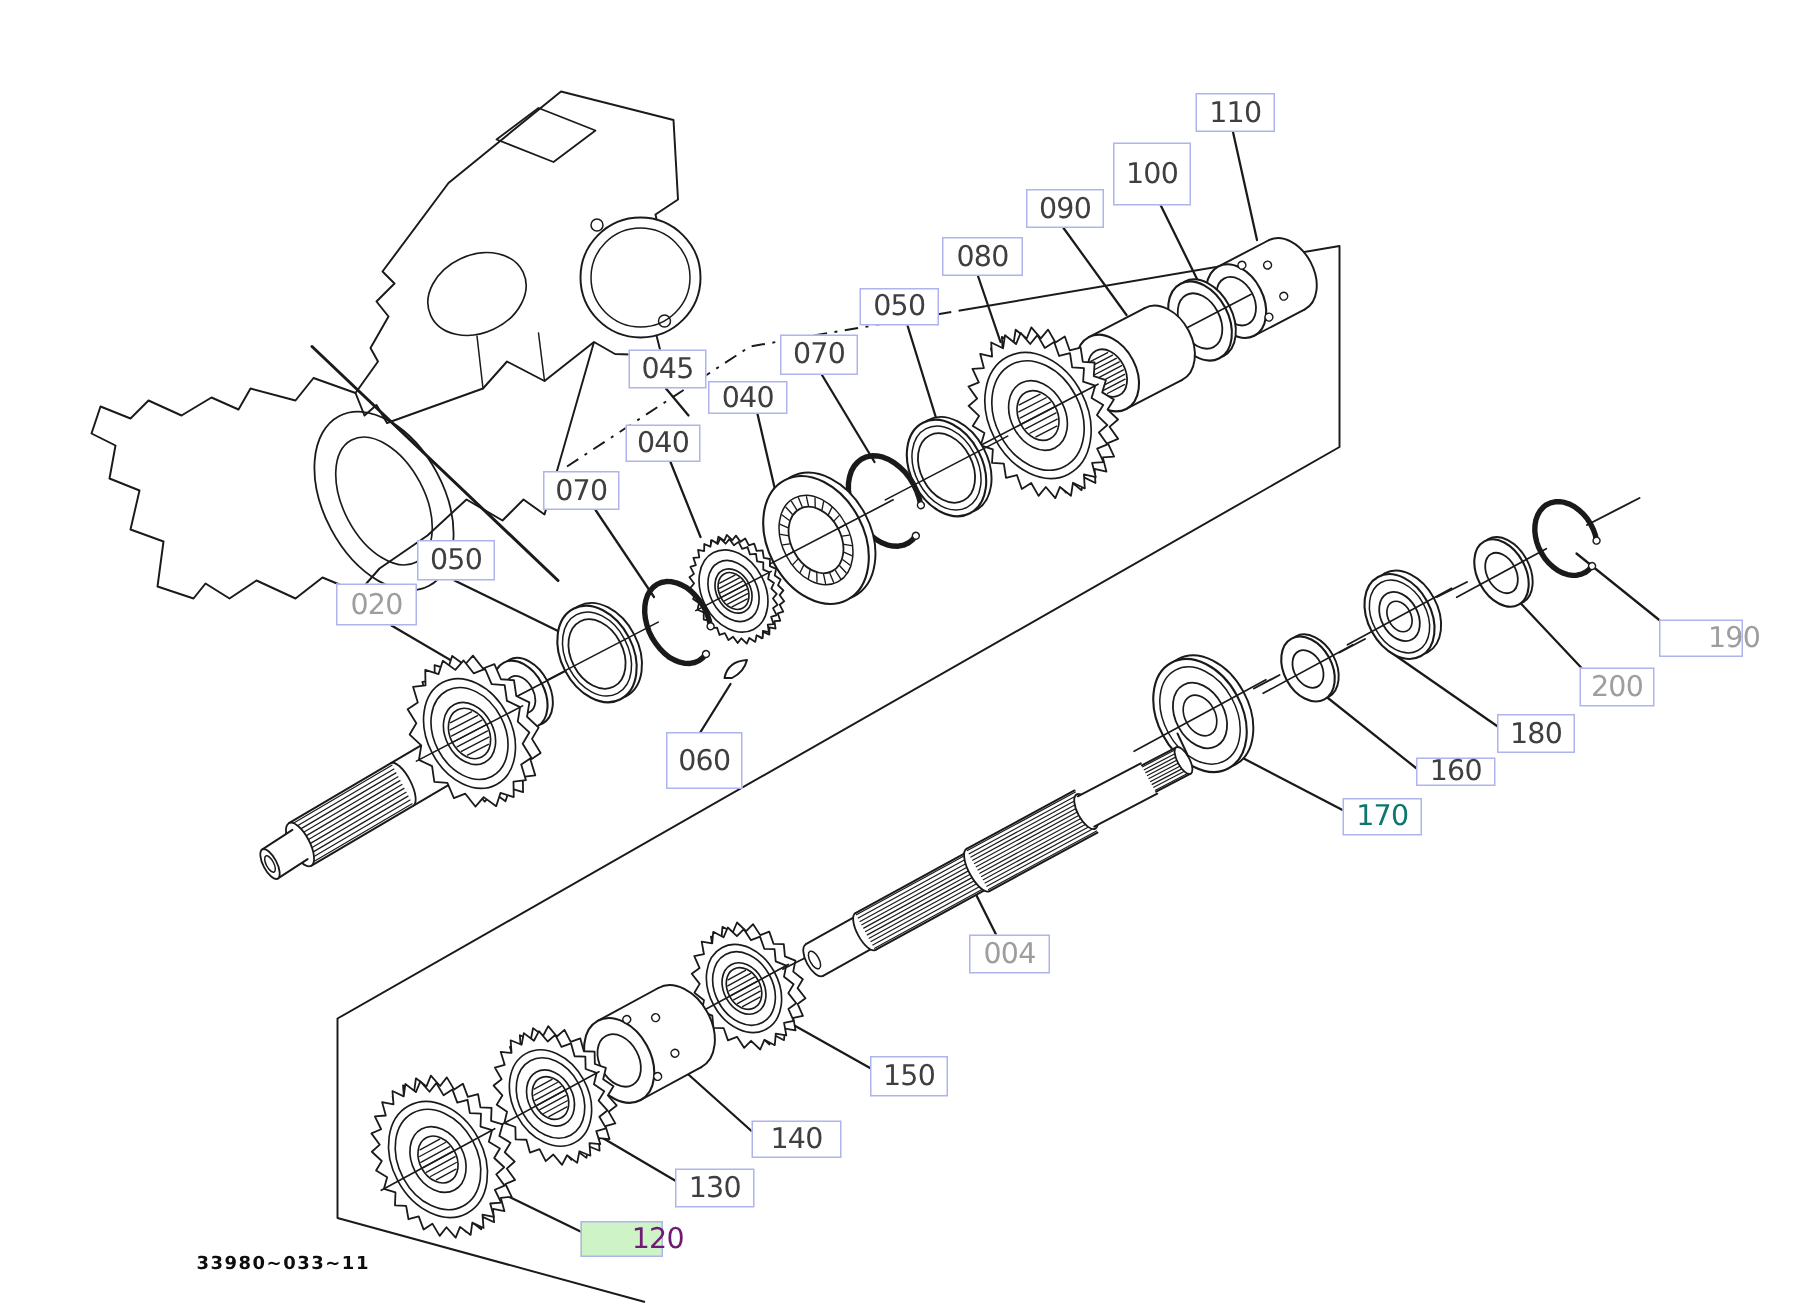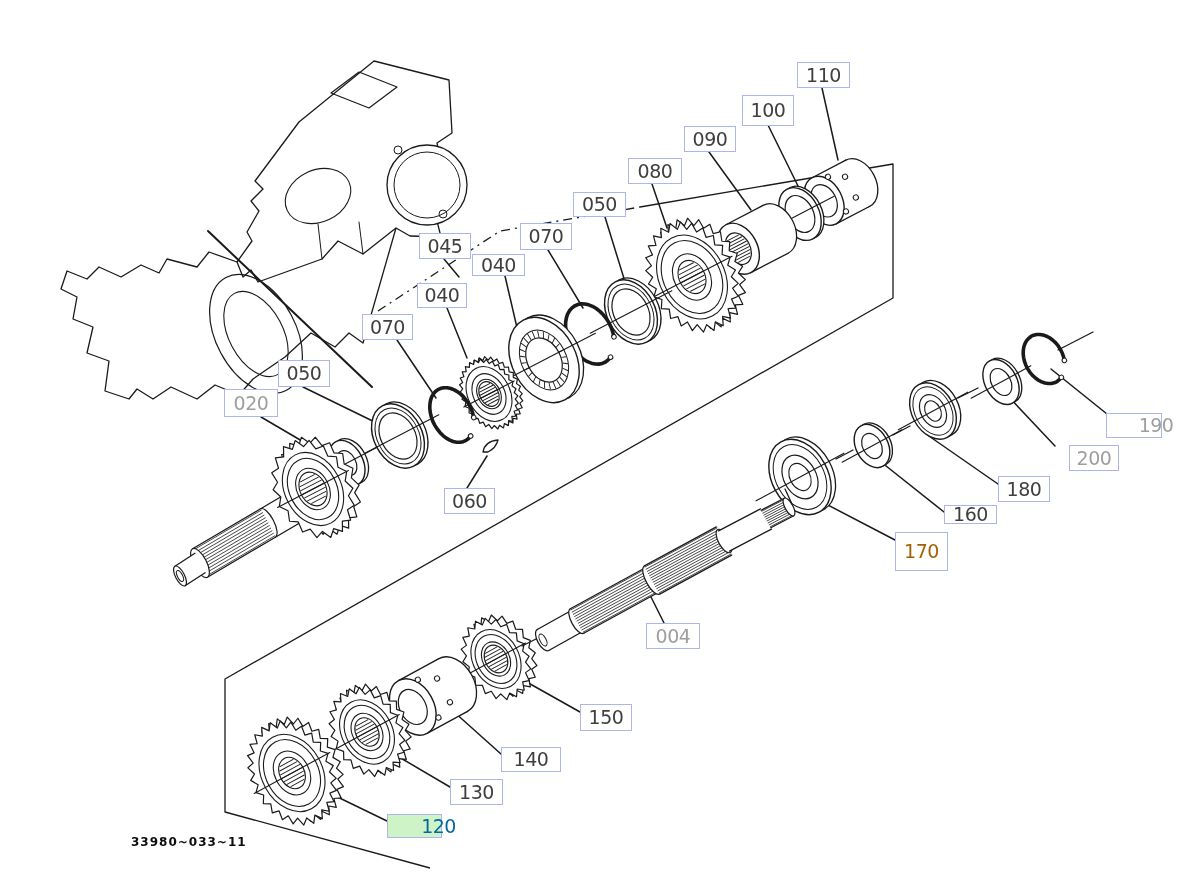--- a/index.html
+++ b/index.html
@@ -458,37 +458,37 @@
         <line x1="836" y1="459" x2="853" y2="450" stroke="#1a1a1a" stroke-width="1.3" stroke-linecap="round"></line>
         <line x1="893" y1="435" x2="910" y2="426" stroke="#1a1a1a" stroke-width="1.3" stroke-linecap="round"></line>
         <line x1="958" y1="398" x2="978" y2="388" stroke="#1a1a1a" stroke-width="1.3" stroke-linecap="round"></line>
         <line x1="1058" y1="350" x2="1093" y2="332" stroke="#1a1a1a" stroke-width="1.3" stroke-linecap="round"></line>
         <line x1="522" y1="646" x2="536" y2="639" stroke="#1a1a1a" stroke-width="1.3" stroke-linecap="round"></line>
         <line x1="792" y1="504" x2="785" y2="489" stroke="#1a1a1a" stroke-width="1.3" stroke-linecap="round"></line>
       </g>
     </svg>
   <div id="labels">
       <div class="part-label" style="left: 797px; top: 62px; width: 53px; height: 26px; border: 1.5px solid rgb(174, 180, 236); color: rgb(63, 63, 63);">110</div>
-      <div class="part-label" style="left: 742px; top: 95px; width: 52px; height: 31px; border: 1.5px solid rgb(174, 180, 236); color: rgb(63, 63, 63);">100</div>
+      <div class="part-label" style="left: 742px; top: 95px; width: 52px; height: 42px; border: 1.5px solid rgb(174, 180, 236); color: rgb(63, 63, 63);">100</div>
       <div class="part-label" style="left: 684px; top: 126px; width: 52px; height: 26px; border: 1.5px solid rgb(174, 180, 236); color: rgb(63, 63, 63);">090</div>
       <div class="part-label" style="left: 628px; top: 158px; width: 54px; height: 26px; border: 1.5px solid rgb(174, 180, 236); color: rgb(63, 63, 63);">080</div>
       <div class="part-label" style="left: 573px; top: 192px; width: 53px; height: 25px; border: 1.5px solid rgb(174, 180, 236); color: rgb(63, 63, 63);">050</div>
       <div class="part-label" style="left: 520px; top: 223px; width: 52px; height: 27px; border: 1.5px solid rgb(174, 180, 236); color: rgb(63, 63, 63);">070</div>
       <div class="part-label" style="left: 419px; top: 233px; width: 52px; height: 26px; border: 1.5px solid rgb(174, 180, 236); color: rgb(63, 63, 63);">045</div>
       <div class="part-label" style="left: 472px; top: 254px; width: 53px; height: 22px; border: 1.5px solid rgb(174, 180, 236); color: rgb(63, 63, 63);">040</div>
       <div class="part-label" style="left: 417px; top: 283px; width: 50px; height: 25px; border: 1.5px solid rgb(174, 180, 236); color: rgb(63, 63, 63);">040</div>
       <div class="part-label" style="left: 362px; top: 314px; width: 51px; height: 26px; border: 1.5px solid rgb(174, 180, 236); color: rgb(63, 63, 63);">070</div>
       <div class="part-label" style="left: 278px; top: 360px; width: 52px; height: 27px; border: 1.5px solid rgb(174, 180, 236); color: rgb(63, 63, 63);">050</div>
       <div class="part-label" style="left: 224px; top: 389px; width: 54px; height: 28px; border: 1.5px solid rgb(174, 180, 236); color: rgb(158, 158, 158);">020</div>
-      <div class="part-label" style="left: 444px; top: 488px; width: 51px; height: 26px; border: 1.5px solid rgb(174, 180, 236); color: rgb(63, 63, 63);">060</div>
+      <div class="part-label" style="left: 444px; top: 488px; width: 51px; height: 38px; border: 1.5px solid rgb(174, 180, 236); color: rgb(63, 63, 63);">060</div>
       <div class="part-label" style="left: 646px; top: 623px; width: 54px; height: 26px; border: 1.5px solid rgb(174, 180, 236); color: rgb(158, 158, 158);">004</div>
       <div class="part-label" style="left: 580px; top: 704px; width: 52px; height: 27px; border: 1.5px solid rgb(174, 180, 236); color: rgb(63, 63, 63);">150</div>
       <div class="part-label" style="left: 501px; top: 747px; width: 60px; height: 25px; border: 1.5px solid rgb(174, 180, 236); color: rgb(63, 63, 63);">140</div>
       <div class="part-label" style="left: 450px; top: 779px; width: 53px; height: 26px; border: 1.5px solid rgb(174, 180, 236); color: rgb(63, 63, 63);">130</div>
-      <div class="part-label" style="left: 387px; top: 814px; width: 55px; height: 24px; border: 1.5px solid rgb(174, 180, 236); color: #0369a1; background: rgb(205, 243, 198); padding-left: 48px;">120</div>
-      <div class="part-label" style="left: 895px; top: 532px; width: 53px; height: 39px; border: 1.5px solid rgb(174, 180, 236); color: #a16207;">170</div>
+      <div class="part-label" style="left: 387px; top: 814px; width: 55px; height: 24px; border: 1.5px solid rgb(174, 180, 236); color: #701a75; background: rgb(205, 243, 198); padding-left: 48px;">120</div>
+      <div class="part-label" style="left: 895px; top: 532px; width: 53px; height: 25px; border: 1.5px solid rgb(174, 180, 236); color: #0f766e;">170</div>
       <div class="part-label" style="left: 944px; top: 505px; width: 53px; height: 19px; border: 1.5px solid rgb(174, 180, 236); color: rgb(63, 63, 63);">160</div>
       <div class="part-label" style="left: 998px; top: 476px; width: 52px; height: 26px; border: 1.5px solid rgb(174, 180, 236); color: rgb(63, 63, 63);">180</div>
-      <div class="part-label" style="left: 1053px; top: 445px; width: 50px; height: 26px; border: 1.5px solid rgb(174, 180, 236); color: rgb(158, 158, 158); margin-left: 16px;">200</div>
+      <div class="part-label" style="left: 1053px; top: 445px; width: 50px; height: 26px; border: 1.5px solid rgb(174, 180, 236); color: rgb(158, 158, 158);">200</div>
       <div class="part-label" style="left: 1106px; top: 413px; width: 56px; height: 25px; border: 1.5px solid rgb(174, 180, 236); color: rgb(158, 158, 158); padding-left: 44px;">190</div>
     </div>
   <div class="figure-code" style="left:131px;top:835px;">33980~033~11</div>
 </div>
 
 </body></html>

